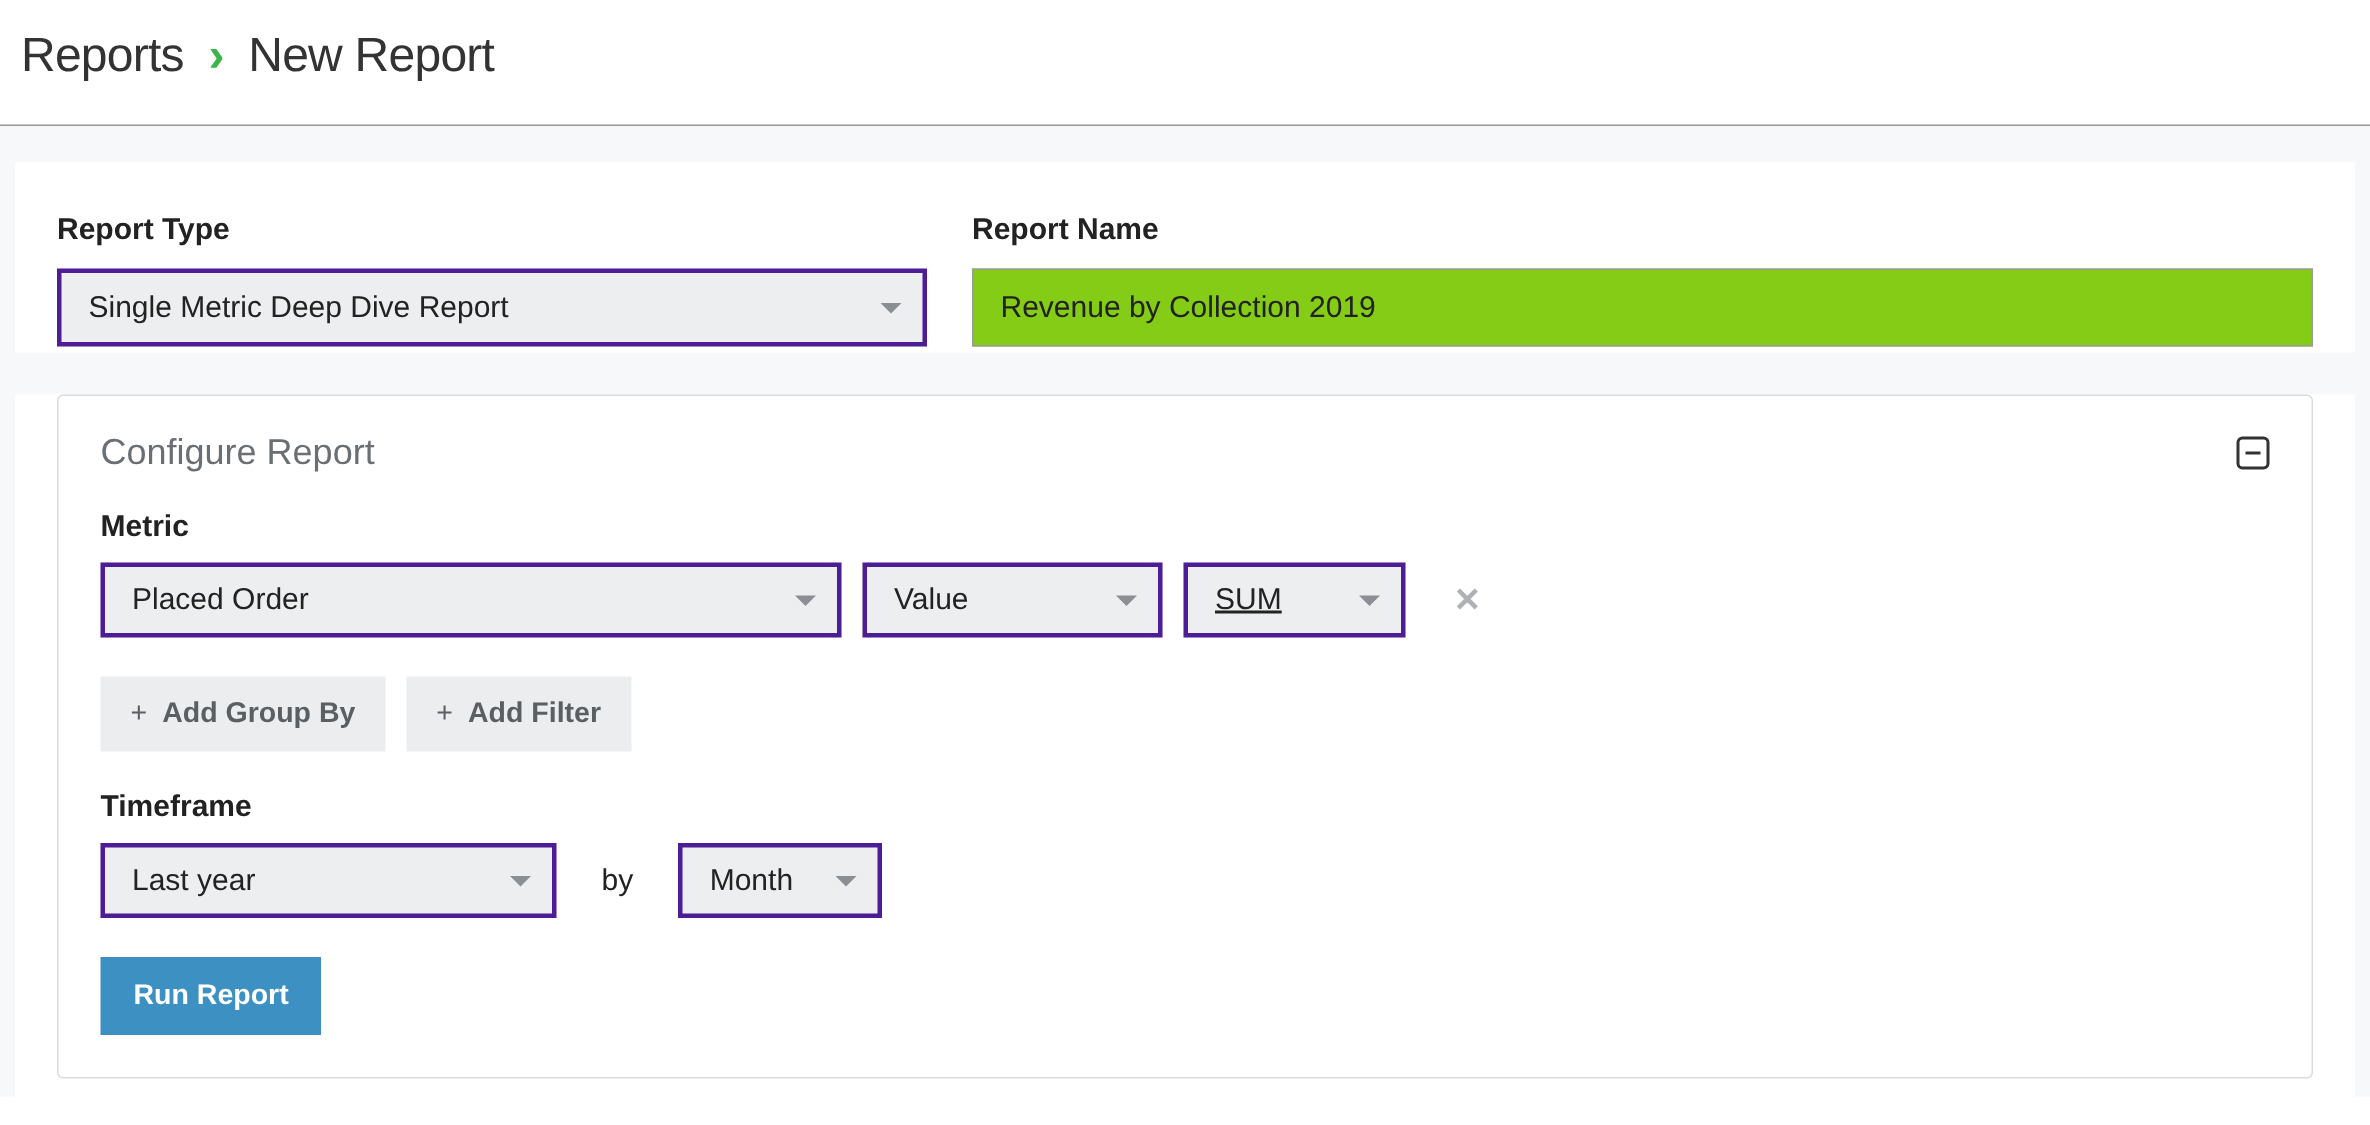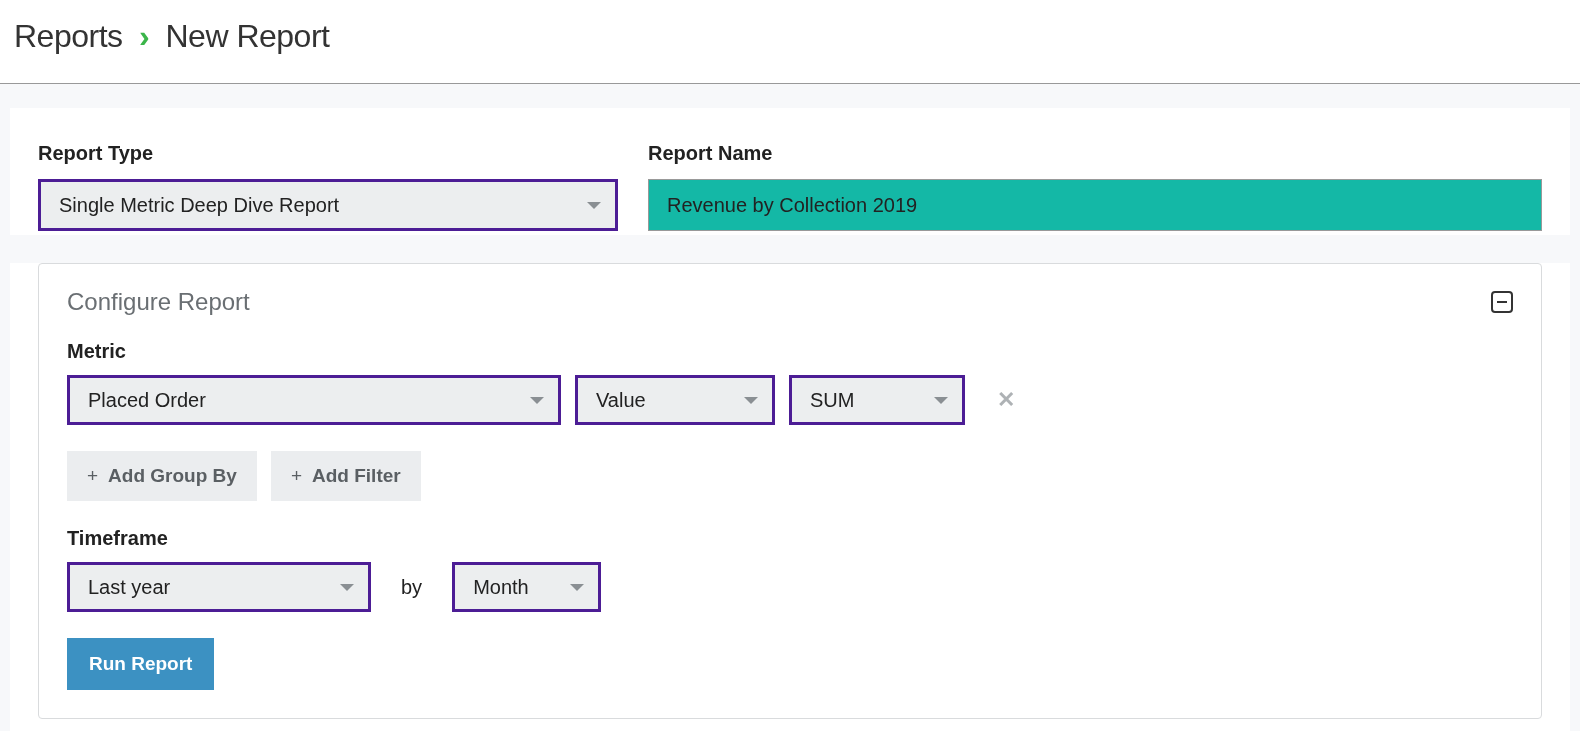--- a/index.html
+++ b/index.html
@@ -74,21 +74,21 @@
     }
     .select.medium {
       height: 50px;
     }
     .input-text {
       height: 52px;
       border: 1px solid #999;
       padding: 0 18px;
       font-size: 20px;
       color: #222;
-      background: #14b8a6;
+      background: #84cc16;
       outline: none;
       width: 100%;
     }
     .caret {
       width: 0;
       height: 0;
       border-left: 7px solid transparent;
       border-right: 7px solid transparent;
       border-top: 7px solid #8a8f93;
     }
@@ -130,21 +130,21 @@
       margin-bottom: 12px;
     }
     .row {
       display: flex;
       gap: 14px;
       align-items: center;
       margin-bottom: 26px;
     }
     .sel-wide { width: 494px; }
     .sel-med { width: 200px; }
-    .sel-small { width: 176px; }
+    .sel-small { width: 148px; text-decoration: underline; }
     .close-x {
       color: #aeb2b5;
       font-size: 22px;
       font-weight: 600;
       cursor: pointer;
       margin-left: 18px;
     }
     .btn-secondary {
       height: 50px;
       padding: 0 20px;
@@ -160,21 +160,21 @@
     .btn-secondary .plus {
       margin-right: 10px;
       font-weight: 400;
     }
     .by-text {
       font-size: 20px;
       color: #222;
       margin: 0 2px;
     }
     .timeframe-sel1 { width: 304px; }
-    .timeframe-sel2 { width: 149px; }
+    .timeframe-sel2 { width: 136px; }
     .btn-primary {
       height: 52px;
       padding: 0 22px;
       background: #3c91c2;
       color: #fff;
       font-size: 19px;
       font-weight: 600;
       border: none;
       border-radius: 0;
       cursor: pointer;

